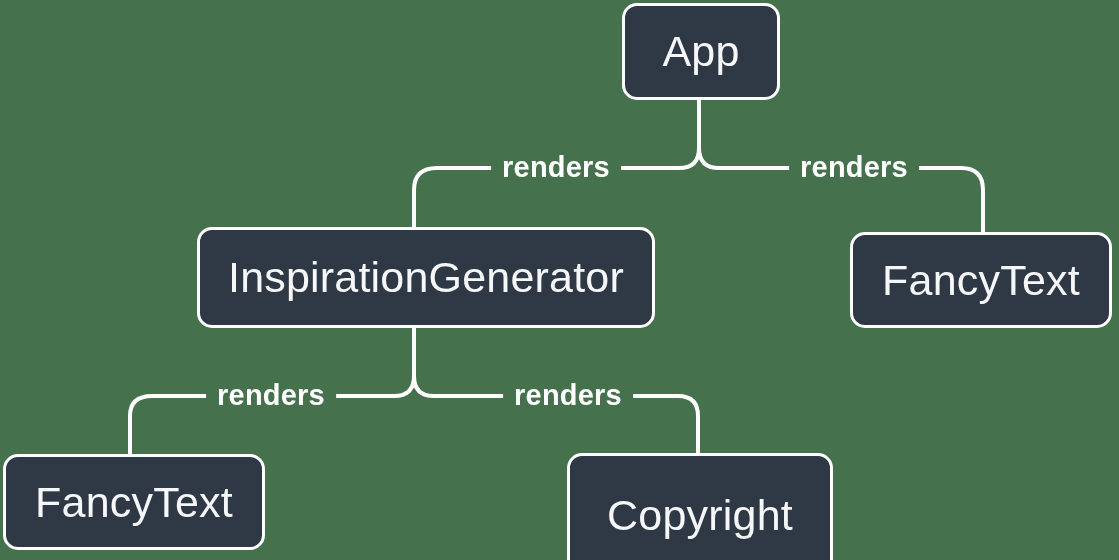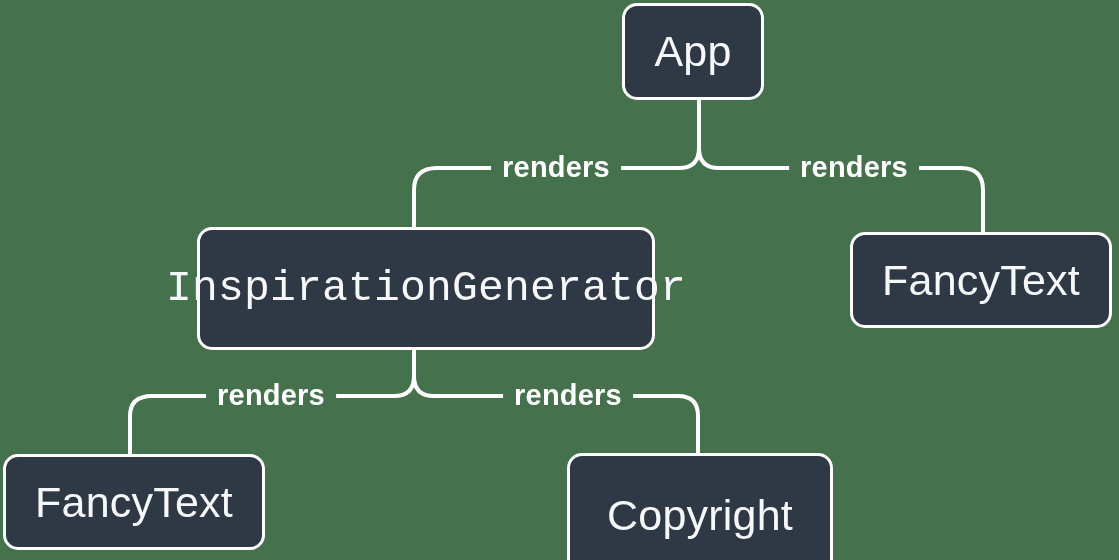--- a/index.html
+++ b/index.html
@@ -48,22 +48,22 @@
     background: var(--background-color, #45714D);
     color: var(--label-text, #FFFFFF);
     font-size: 29px;
     font-weight: 700;
     letter-spacing: 0.2px;
     padding: 0 11px;
     white-space: nowrap;
     line-height: 1.1;
   }
   
-  .node-app        { left: 622px; top: 3px;   width: 142px; height: 97px;  }
-  .node-ig         { left: 197px; top: 227px; width: 458px; height: 123px; font-family: Liberation Mono, monospace; }
+  .node-app        { left: 622px; top: 3px;   width: 158px; height: 97px;  }
+  .node-ig         { left: 197px; top: 227px; width: 458px; height: 101px; }
   .node-ft-top     { left: 850px; top: 232px; width: 262px; height: 96px;  }
   .node-ft-bottom  { left: 3px;   top: 454px; width: 262px; height: 96px;  }
   .node-copyright  { left: 567px; top: 453px; width: 266px; height: 125px;  }
   
   .edge-label-1 { left: 556px; top: 168px; }
   .edge-label-2 { left: 854px; top: 168px; }
   .edge-label-3 { left: 271px; top: 396px; }
   .edge-label-4 { left: 568px; top: 396px; }
 </style>
 </head>

